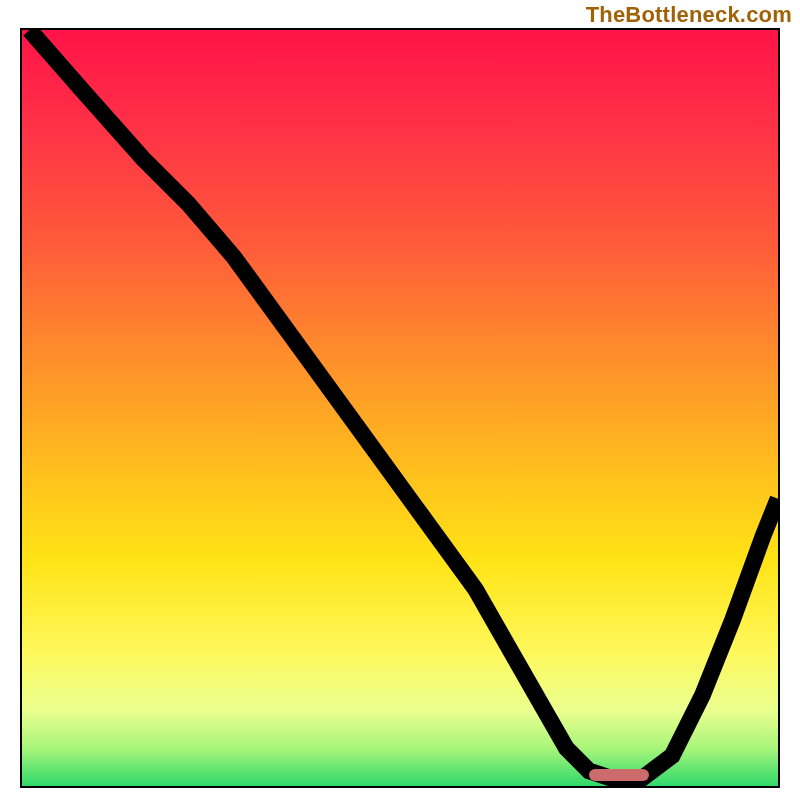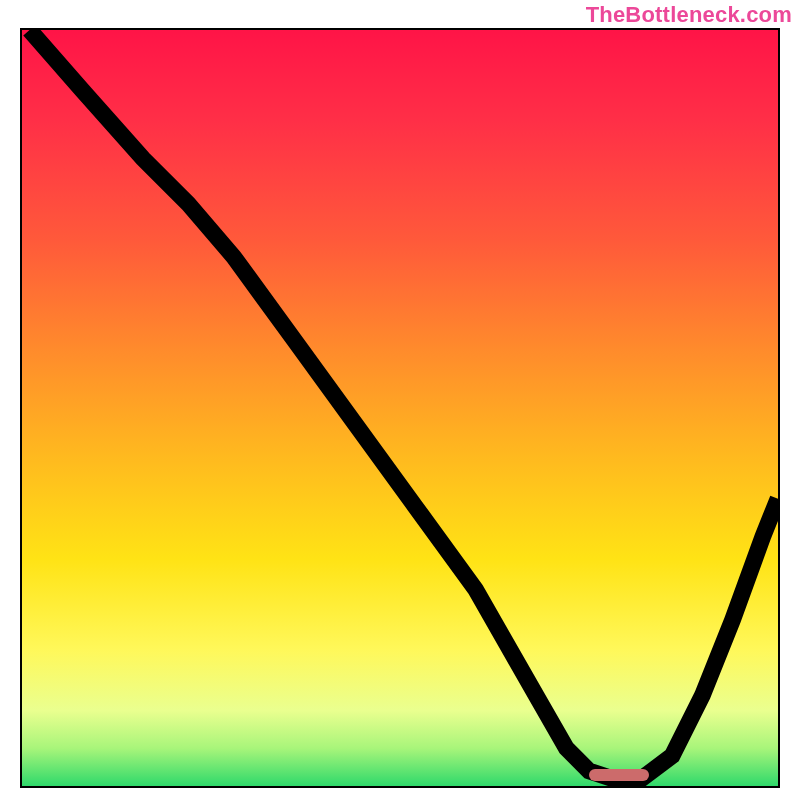--- a/index.html
+++ b/index.html
@@ -14,21 +14,21 @@
     position: relative;
     width: 800px;
     height: 800px;
   }
   .watermark {
     position: absolute;
     top: 2px;
     right: 8px;
     font-size: 22px;
     font-weight: 600;
-    color: #ec4899;
+    color: #a16207;
     letter-spacing: 0.2px;
     z-index: 5;
     user-select: none;
   }
   .plot {
     position: absolute;
     left: 20px;
     top: 28px;
     width: 760px;
     height: 760px;

